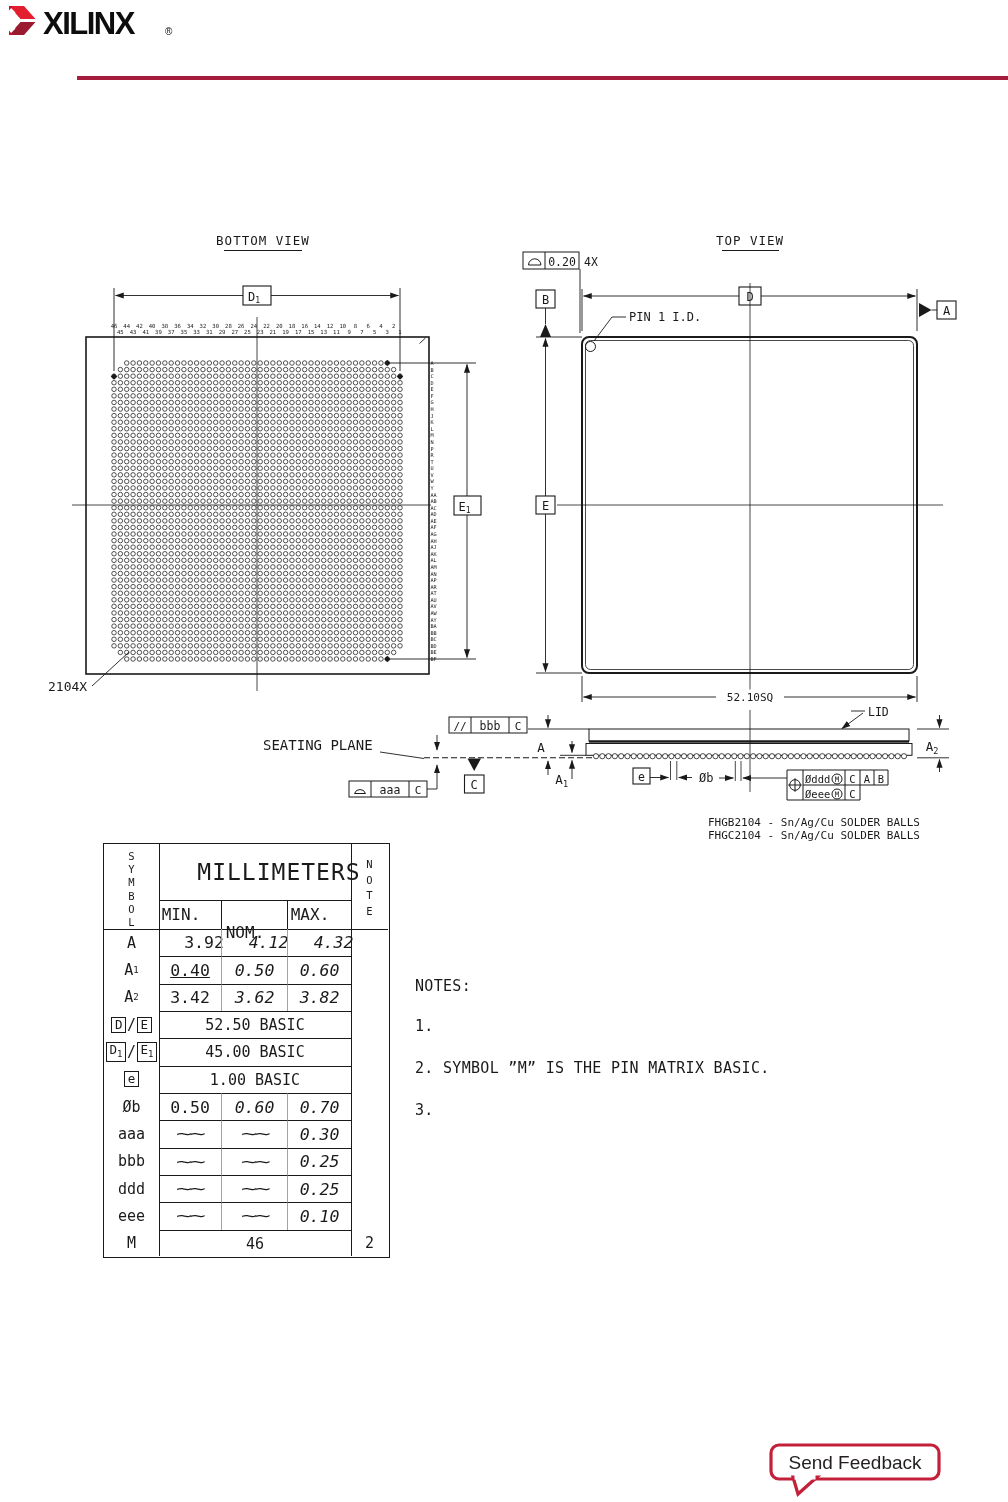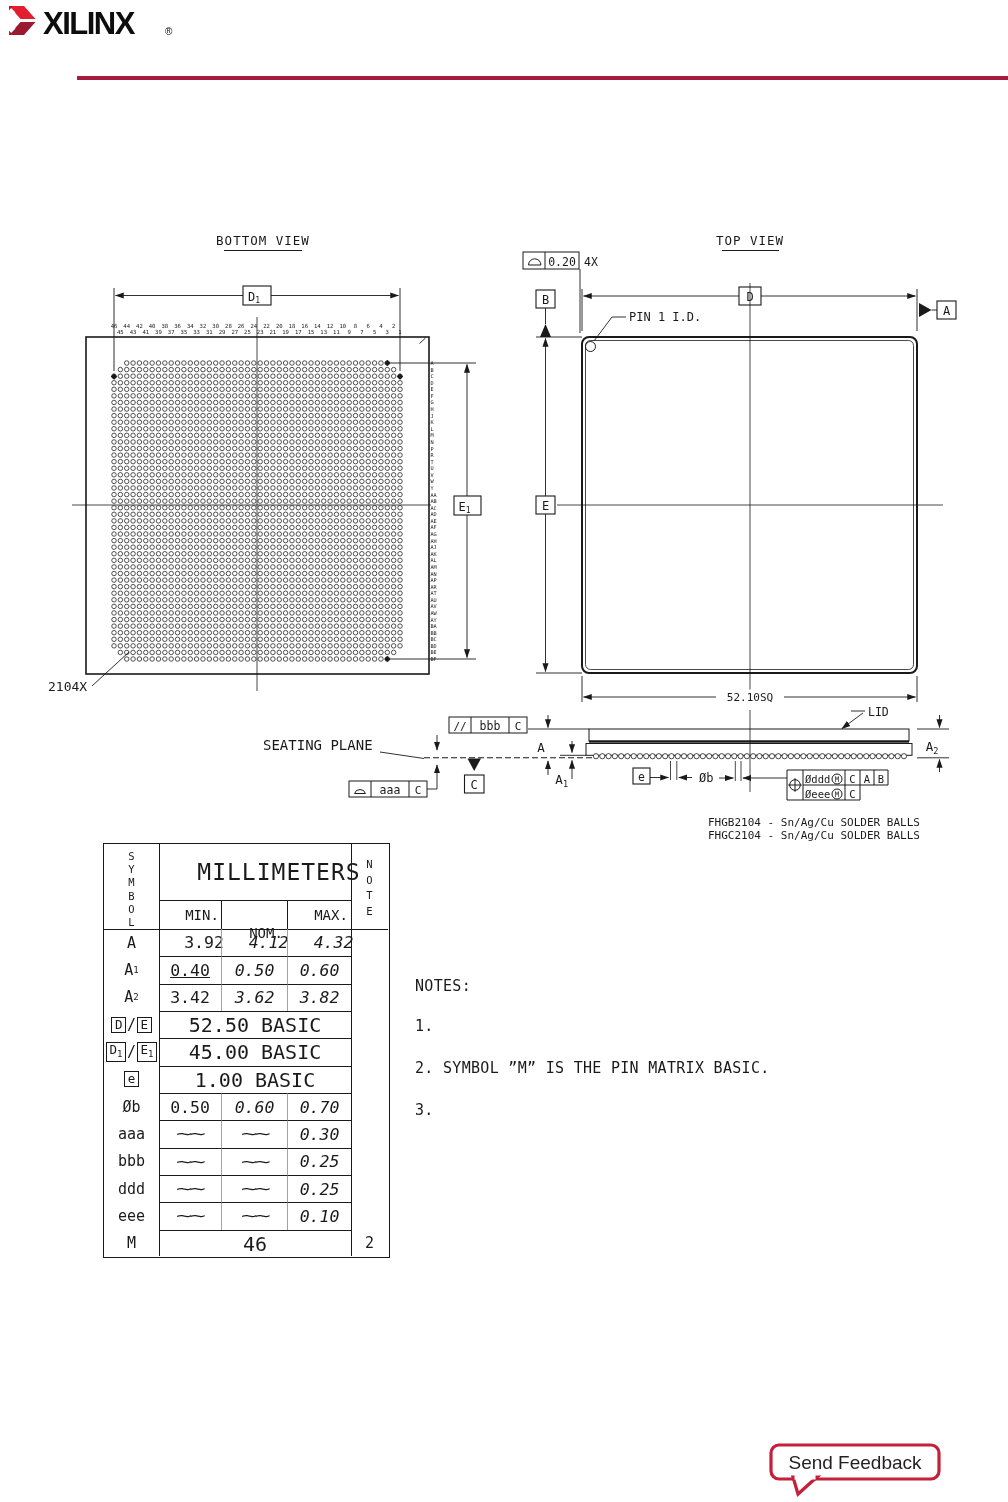--- a/index.html
+++ b/index.html
@@ -19,30 +19,30 @@
   .sideball{fill:#ffffff;stroke:#1a1a1a;stroke-width:.8;}
   .tiny {font-size:5.6px;}
   .tiny2{font-size:5.2px;}
   
   #rule{left:77px;top:76px;width:931px;height:4px;background:#A51C3C;}
   
   #dimtable{left:103px;top:843px;width:287px;height:415px;border:1.6px solid #1a1a1a;box-sizing:border-box;}
   .tl{position:absolute;background:#1a1a1a;}
   .vword{position:absolute;text-align:center;font-size:10.5px;line-height:13.2px;white-space:pre-line;}
   #millim{position:absolute;left:55px;top:0;width:192px;height:56px;display:flex;align-items:center;justify-content:center;font-size:23px;letter-spacing:1px;margin-left:24px;}
-  #colheads{position:absolute;left:67px;top:56px;width:192px;height:29px;display:flex;align-items:center;font-size:14px;}
+  #colheads{position:absolute;left:46px;top:56px;width:192px;height:29px;display:flex;align-items:center;font-size:16px;}
   #colheads span{display:inline-block;text-align:center;}
   #trows{position:absolute;left:0;top:85px;width:284px;}
   .trow{display:flex;height:27.33px;}
   .cell{display:flex;align-items:center;justify-content:center;box-sizing:border-box;}
   .sym{width:55px;font-size:15px;}
   .v  {font-size:16.5px;border-top:1px solid #1a1a1a;}
   .v.bl{border-left:1px solid #a3a3a3;font-style:italic;}
   .v.nt{border-top:none;padding-left:28px;}
-  .spanv{width:192px;font-size:20px;border-top:1px solid #1a1a1a;text-align:right;}
+  .spanv{width:192px;font-size:15px;border-top:1px solid #1a1a1a;text-align:right;}
   .note{width:37px;font-size:15px;}
   .symbox{border:1.1px solid #1a1a1a;font-size:12.5px;line-height:14px;padding:0 2.5px;margin:0 1px;}
   .subt{font-size:9px;vertical-align:-3px;}
   .sq{display:inline-block;transform:scaleX(1.8);letter-spacing:-1.5px;font-size:15px;}
   
   #notes{left:415px;top:977px;width:565px;font-size:15px;letter-spacing:.3px;}
   #notes-title{font-size:15px;}
   .note-item{display:flex;margin-top:20px;line-height:22px;}
   .note-num{width:28px;flex:none;}
   

